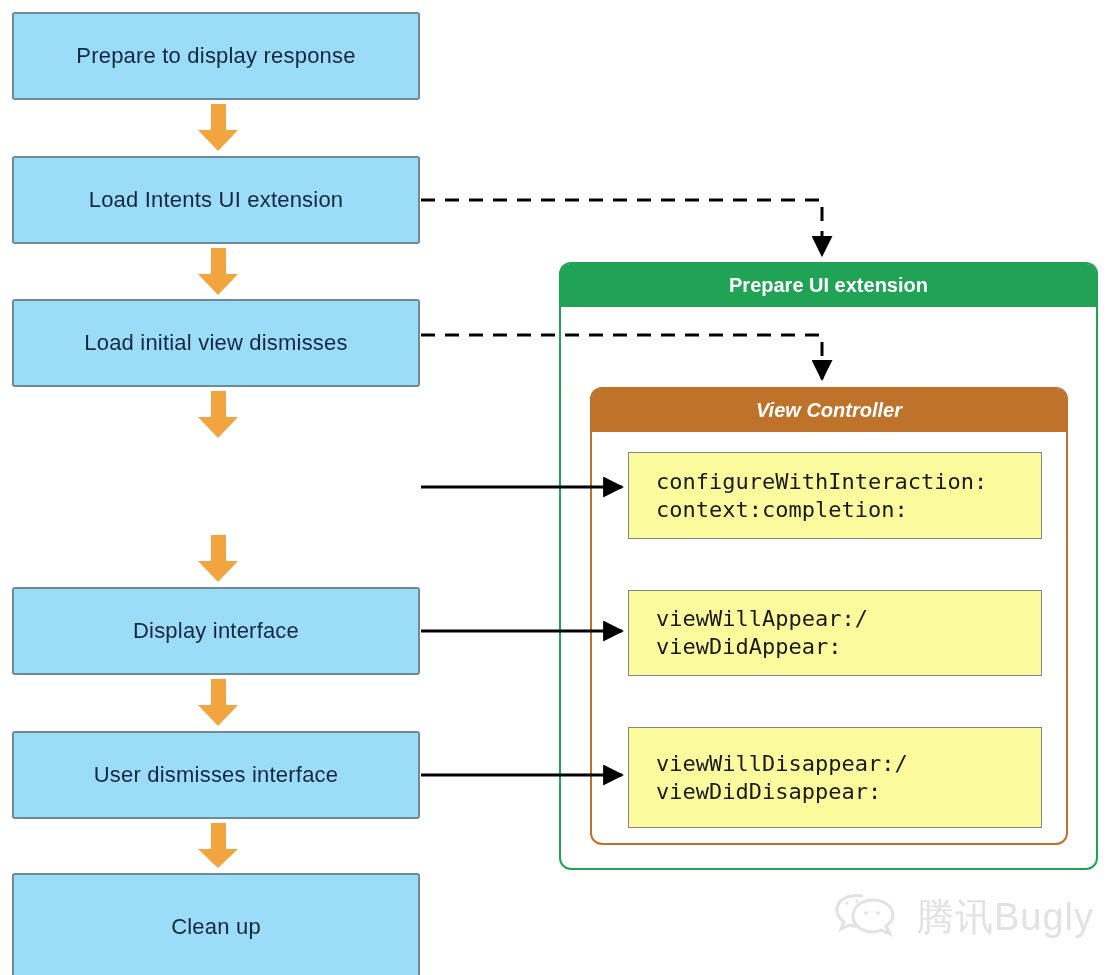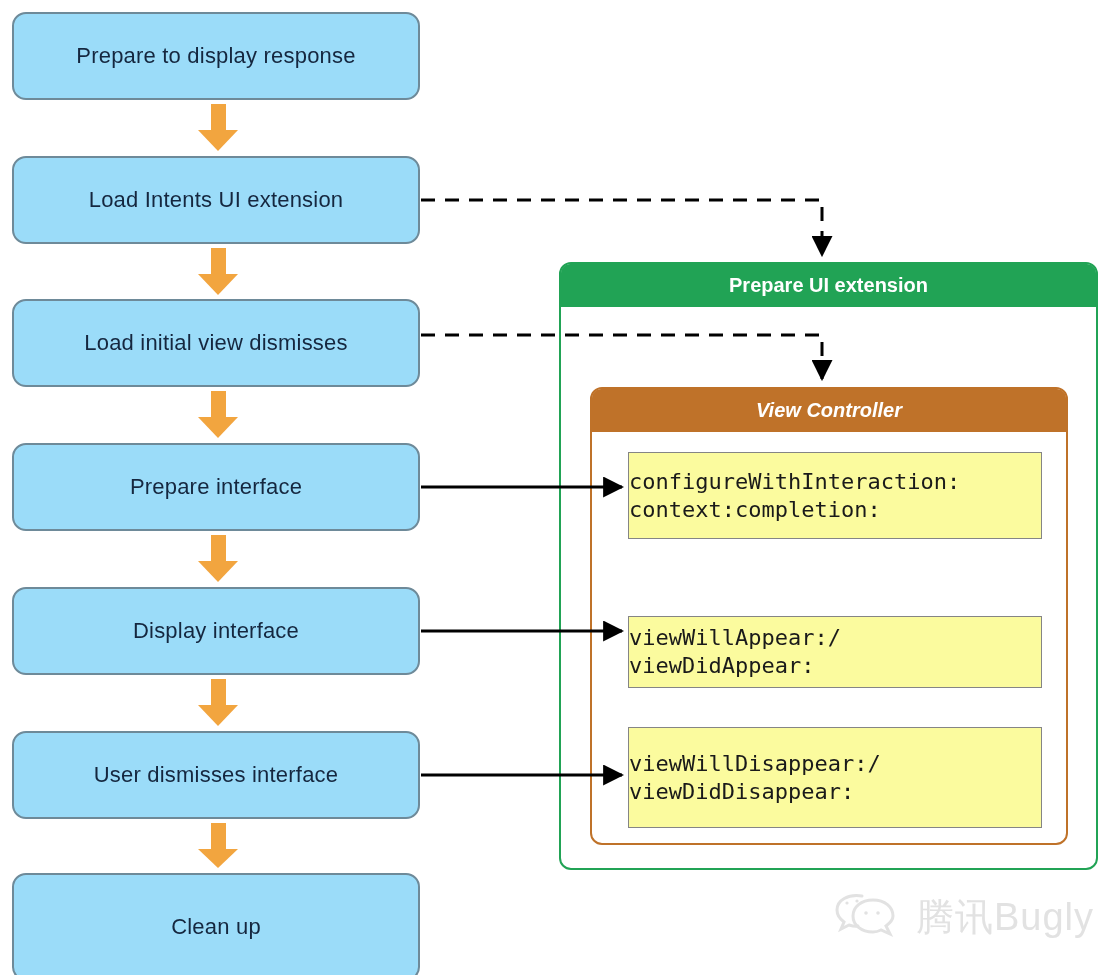--- a/index.html
+++ b/index.html
@@ -15,21 +15,21 @@
   }
 
   
   .flow-box {
     position: absolute;
     left: 12px;
     width: 408px;
     height: 88px;
     background: var(--box-fill, #9BDCF9);
     border: 2px solid var(--box-border, #6E8A99);
-    border-radius: 14px;
+    border-radius: 3px;
     display: flex;
     align-items: center;
     justify-content: center;
   }
   .flow-box .label {
     color: var(--box-text, #15273F);
     font-size: 22px;
     letter-spacing: 0.2px;
   }
 
@@ -72,20 +72,21 @@
     border: 1px solid var(--yellow-border, #858585);
     display: flex;
     align-items: center;
   }
   .code-box code {
     font-family: "DejaVu Sans Mono", monospace;
     font-size: 22px;
     line-height: 28px;
     color: var(--code-text, #1A1A1A);
     white-space: pre-wrap;
+    padding-left: 27px;
   }
 
   
   .overlay {
     position: absolute;
     left: 0; top: 0;
     width: 1110px; height: 975px;
     pointer-events: none;
   }
 
@@ -113,23 +114,20 @@
 
   <div class="flow-box" style="top:12px">
     <span class="label">Prepare to display response</span>
   </div>
   <div class="flow-box" style="top:156px">
     <span class="label">Load Intents UI extension</span>
   </div>
   <div class="flow-box" style="top:299px">
     <span class="label">Load initial view dismisses</span>
   </div>
-  <div class="flow-box" style="top:443px">
-    <span class="label">Prepare interface</span>
-  </div>
   <div class="flow-box" style="top:587px">
     <span class="label">Display interface</span>
   </div>
   <div class="flow-box" style="top:731px">
     <span class="label">User dismisses interface</span>
   </div>
   <div class="flow-box" style="top:873px;height:108px">
     <span class="label">Clean up</span>
   </div>
 
@@ -142,21 +140,21 @@
   <div class="panel vc-panel">
     <div class="panel-header">
       <span>View Controller</span>
     </div>
   </div>
 
   <div class="code-box" style="top:452px;height:87px">
     <code>configureWithInteraction:
 context:completion:</code>
   </div>
-  <div class="code-box" style="top:616px;height:72px">
+  <div class="code-box" style="top:590px;height:86px">
     <code>viewWillAppear:/
 viewDidAppear:</code>
   </div>
   <div class="code-box" style="top:727px;height:101px">
     <code>viewWillDisappear:/
 viewDidDisappear:</code>
   </div>
 
   <svg class="overlay" width="1110" height="975" viewBox="0 0 1110 975" xmlns="http://www.w3.org/2000/svg">
     <defs>

